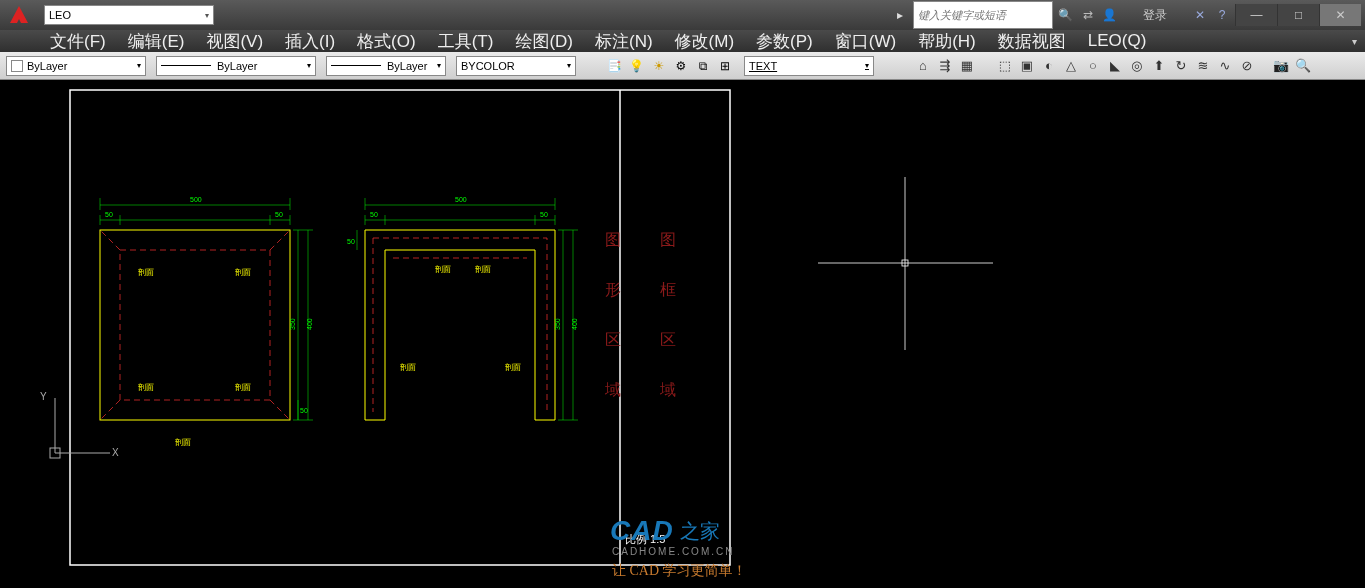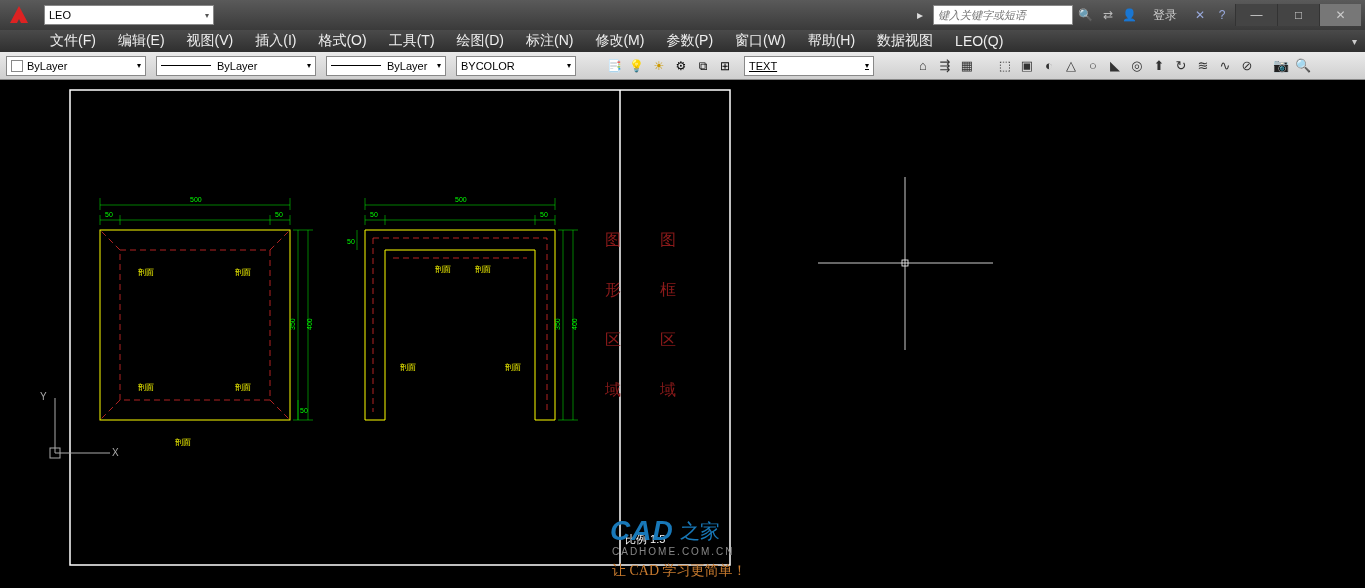--- a/index.html
+++ b/index.html
@@ -5,28 +5,28 @@
 * { margin: 0; padding: 0; box-sizing: border-box; font-family: "Microsoft YaHei", Arial, sans-serif; user-select: none; }
 body { width: 1365px; height: 588px; background: #000; overflow: hidden; }
 #titlebar { height: 30px; background: linear-gradient(#5a5a5a,#3a3a3a); display: flex; align-items: center; position: relative; }
 #app-btn { width: 38px; height: 30px; display: flex; align-items: center; justify-content: center; }
 #app-btn svg { width: 24px; height: 24px; }
 .dd { background: #fff; border: 1px solid #888; height: 20px; font-size: 11px; display: flex; align-items: center; padding: 0 4px; position: relative; }
 .dd .arrow { margin-left: auto; font-size: 8px; color: #555; }
 #ws-dd { width: 170px; margin-left: 6px; text-align: center; }
 #title-center { position: absolute; left: 50%; transform: translateX(-50%); color: #ddd; font-size: 13px; white-space: nowrap; }
 #search-area { margin-left: auto; display: flex; align-items: center; gap: 4px; padding-right: 4px; }
-#search-input { width: 140px; height: 20px; border: 1px solid #888; background: #fff; font-size: 11px; font-style: italic; color: #888; padding: 0 4px; }
+#search-input { width: 140px; height: 28px; border: 1px solid #888; background: #fff; font-size: 11px; font-style: italic; color: #888; padding: 0 4px; }
 .tb-ico { width: 18px; height: 18px; display: flex; align-items: center; justify-content: center; color: #ddd; font-size: 12px; }
-#login-label { color: #ccc; font-size: 12px; margin: 0 10px; font-family: Liberation Mono, monospace; }
+#login-label { color: #ccc; font-size: 12px; margin: 0 20px; font-family: Liberation Mono, monospace; }
 #win-controls { display: flex; gap: 0; }
 .win-btn { width: 42px; height: 22px; background: #444; display: flex; align-items: center; justify-content: center; color: #ccc; font-size: 12px; border-left: 1px solid #333; }
 .win-btn.close { background: #777; }
 #menubar { height: 22px; background: linear-gradient(#4a4a4a,#2f2f2f); display: flex; align-items: center; padding-left: 40px; gap: 2px; }
-.menu-item { color: #eee; font-size: 14px; padding: 2px 10px; cursor: pointer; }
+.menu-item { color: #eee; font-size: 17px; padding: 2px 10px; cursor: pointer; }
 #menubar .spacer { flex: 1; }
 #menubar .end-arrow { color: #ccc; font-size: 10px; padding-right: 8px; }
 #propbar { height: 28px; background: linear-gradient(#eaeaea,#cfcfcf); border-bottom: 1px solid #888; display: flex; align-items: center; padding: 0 6px; gap: 10px; }
 .prop-dd { background: #fff; border: 1px solid #888; height: 20px; font-size: 11px; display: flex; align-items: center; padding: 0 4px; }
 .prop-dd .arrow { margin-left: auto; font-size: 8px; }
 .color-sw { width: 12px; height: 12px; border: 1px solid #888; background: #fff; margin-right: 4px; }
 .line-samp { width: 50px; border-top: 1px solid #000; margin-right: 6px; }
 #icon-strip { display: flex; gap: 4px; margin-left: 20px; }
 .strip-ico { width: 18px; height: 18px; display: flex; align-items: center; justify-content: center; font-size: 12px; }
 #text-dd { background: #fff; border: 1px solid #888; height: 20px; width: 130px; font-size: 11px; padding: 0 4px; display: flex; align-items: center; text-decoration: underline; }

